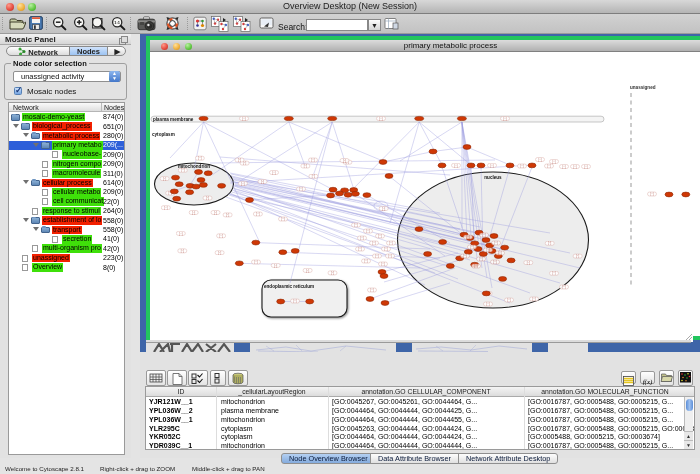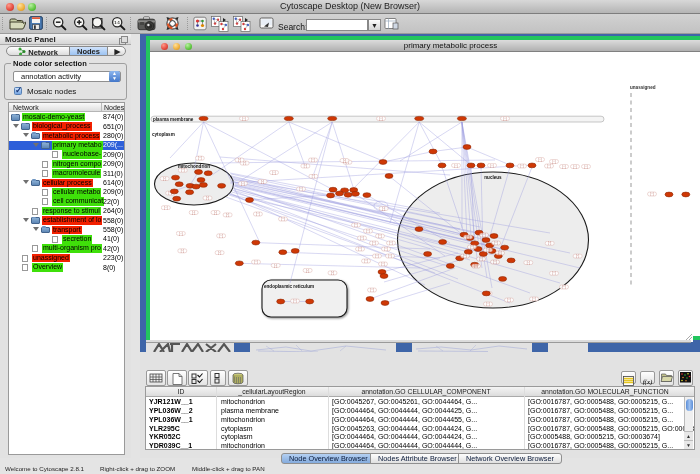--- a/index.html
+++ b/index.html
@@ -67,21 +67,21 @@
 .btab{position:absolute;top:0;height:10.5px;line-height:10px;padding:0 7px;background:linear-gradient(#fdfdfd,#e0e0e0);border:1px solid #8f8f8f;white-space:nowrap}
 #btab1{border-radius:3px 0 0 3px;background:linear-gradient(#b4d0f2,#84abdd);font-weight:normal}
 #btab3{border-radius:0 3px 3px 0}
 #statusbar{position:absolute;left:0;top:463px;width:700px;height:11px;font-size:6.2px;color:#222}
 #statusbar span{position:absolute;top:2px}
 </style></head><body>
 <div id="titlebar">
  <div class="tl" style="left:6px;background:radial-gradient(circle at 35% 30%,#ff9a8a,#e3493d 60%,#b03020)"></div>
  <div class="tl" style="left:17px;background:radial-gradient(circle at 35% 30%,#ffe09a,#efaf3a 60%,#c98a20)"></div>
  <div class="tl" style="left:28px;background:radial-gradient(circle at 35% 30%,#b8f0a0,#5fc640 60%,#3f9a28)"></div>
- <div class="t">Cytoscape Desktop (New Browser)</div>
+ <div class="t">Overview Desktop (New Session)</div>
 </div>
 <div id="toolbar">
  <div class="sep" style="left:2px"></div>
  <div class="sep" style="left:46px"></div>
  <div class="sep" style="left:130px"></div>
  <div class="sep" style="left:187px"></div>
  <svg class="ticon" style="left:8px;top:2px" width="18" height="15" viewBox="0 0 18 15">
       <path d="M2 4.5 q0 -1.5 1.5 -1.5 h4 l1.5 1.5 h4.5 q1.5 0 1.5 1.5 v1 h-13 z" fill="#c9cfa8" stroke="#3c3c28" stroke-width="1"></path>
       <path d="M2 13 v-6 q0 -1 1 -1 h10 q1.5 0 3 1.5 l1.5 -1.5 q0.8 -0.8 -0.2 2 l-1.6 4 q-0.4 1 -1.6 1 z" fill="#d6daba" stroke="#3c3c28" stroke-width="1"></path>
     </svg>
@@ -193,21 +193,21 @@
           <circle cx="6" cy="4.5" r="1.5" fill="#2a8a2a"></circle>
           <circle cx="2.5" cy="7" r="1.5" fill="#3aaa3a"></circle>
           <path d="M2 2 L6 4.5 L2.5 7" stroke="#2a8a2a" stroke-width="0.7" fill="none"></path>
         </svg> Network</div>
    <div class="seg" id="tabmosaic" style="left:62px;width:39px">Nodes</div>
    <div class="seg" id="tabarr" style="left:101px;width:19px">▶</div>
  </div>
  <div id="grpbox">
    <div class="lbl">Node color selection</div>
    <div id="combo">
-        <span class="txt">annotation activity</span>
+        <span class="txt">unassigned activity</span>
         <span class="step">▲<br>▼</span>
       </div>
    <div id="selnodes">
         <span class="ck">✓</span>
       </div>
    <div id="selnodeslbl">Mosaic nodes</div>
  </div>
  <div id="treebox">
   <div id="treehdr">
         <span class="n1">Network</span>
@@ -732,20 +732,20 @@
       </div>
    <div id="dscroll">
         <div id="dthumb"></div>
       </div>
    <div class="sarr" style="top:44px;right:1px">▲</div>
    <div class="sarr" style="top:53px;right:1px">▼</div>
  </div>
 </div>
 <div id="btabs">
  <div class="btab" id="btab1" style="left:0">Node Overview Browser</div>
- <div class="btab" id="btab2" style="left:89px">Nodes Attribute Browser</div>
- <div class="btab" id="btab3" style="left:177px">Network Overview Browser</div>
+ <div class="btab" id="btab2" style="left:89px">Data Attribute Browser</div>
+ <div class="btab" id="btab3" style="left:177px">Network Attribute Desktop</div>
 </div>
 <div id="statusbar">
  <span style="left:5px">Welcome to Cytoscape 2.8.1</span>
  <span style="left:100px">Right-click + drag to ZOOM</span>
  <span style="left:192px">Middle-click + drag to PAN</span>
 </div>
 
 </body></html>

